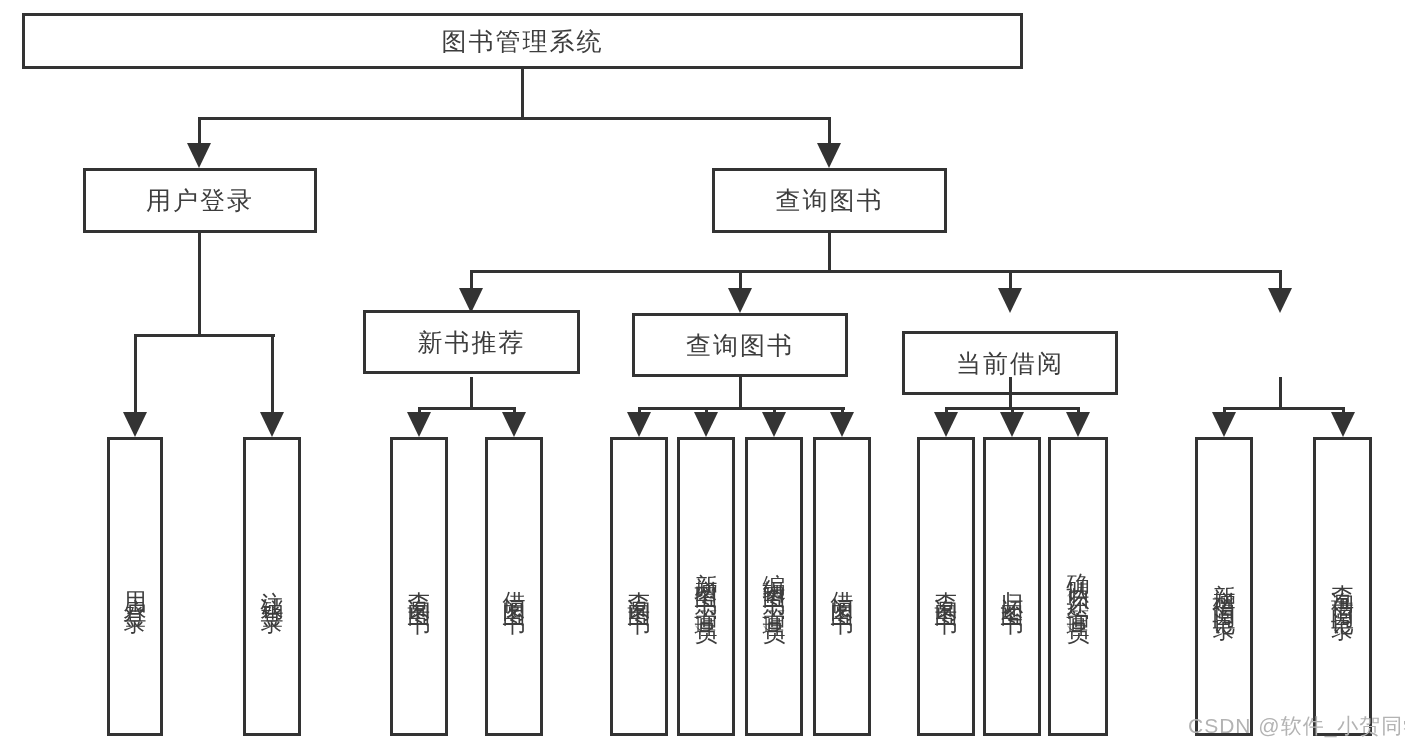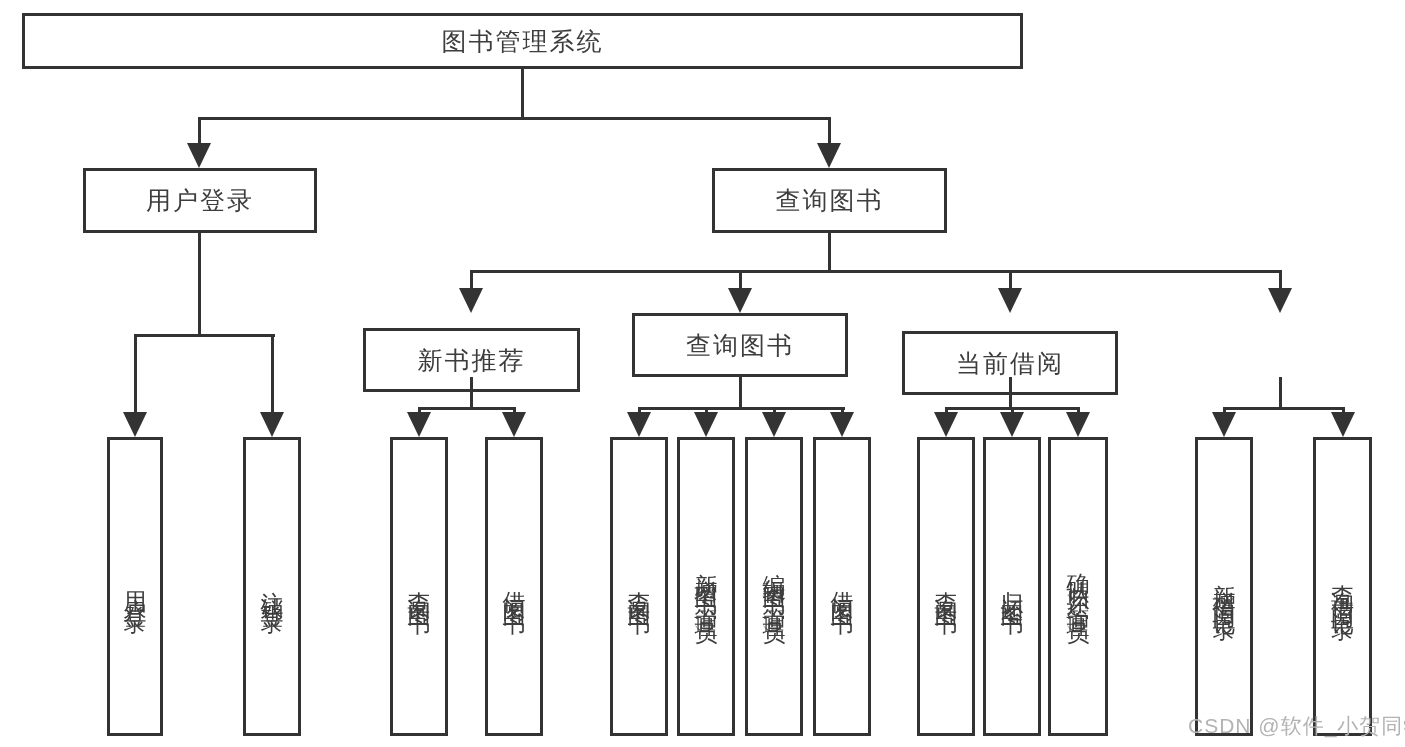--- a/index.html
+++ b/index.html
@@ -101,21 +101,21 @@
   <div class="hline" style="left:469.5px; top:269.5px; width:812px;"></div>
   <div class="vline" style="left:469.5px; top:271px; height:20px;"></div>
   <div class="arrowhead" style="left:459px; top:288px;"></div>
   <div class="vline" style="left:738.5px; top:271px; height:20px;"></div>
   <div class="arrowhead" style="left:728px; top:288px;"></div>
   <div class="vline" style="left:1008.5px; top:271px; height:20px;"></div>
   <div class="arrowhead" style="left:998px; top:288px;"></div>
   <div class="vline" style="left:1278.5px; top:271px; height:20px;"></div>
   <div class="arrowhead" style="left:1268px; top:288px;"></div>
 
-  <div class="box" style="left:363px; top:328px; width:217px; height:64px;">
+  <div class="box" style="left:363px; top:310px; width:217px; height:64px;">
     <span class="h-label">新书推荐</span>
   </div>
   <div class="box" style="left:632px; top:313px; width:216px; height:64px;">
     <span class="h-label">查询图书</span>
   </div>
   <div class="box" style="left:902px; top:331px; width:216px; height:64px;">
     <span class="h-label">当前借阅</span>
   </div>
 
   <div class="vline" style="left:469.5px; top:377px; height:33px;"></div>

